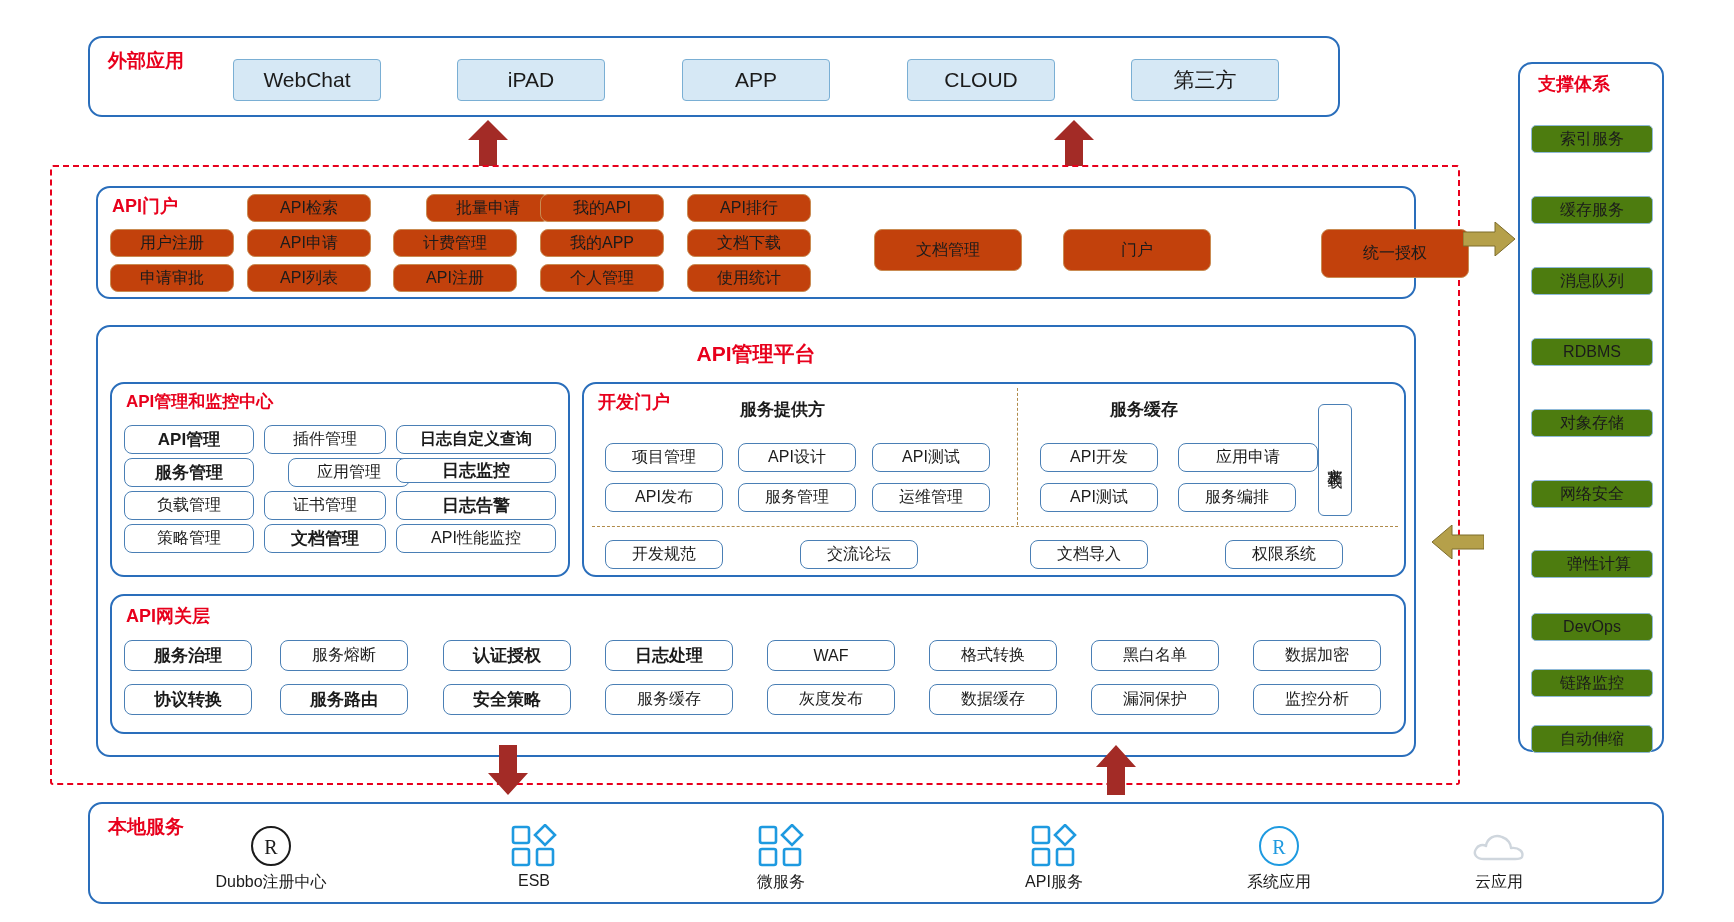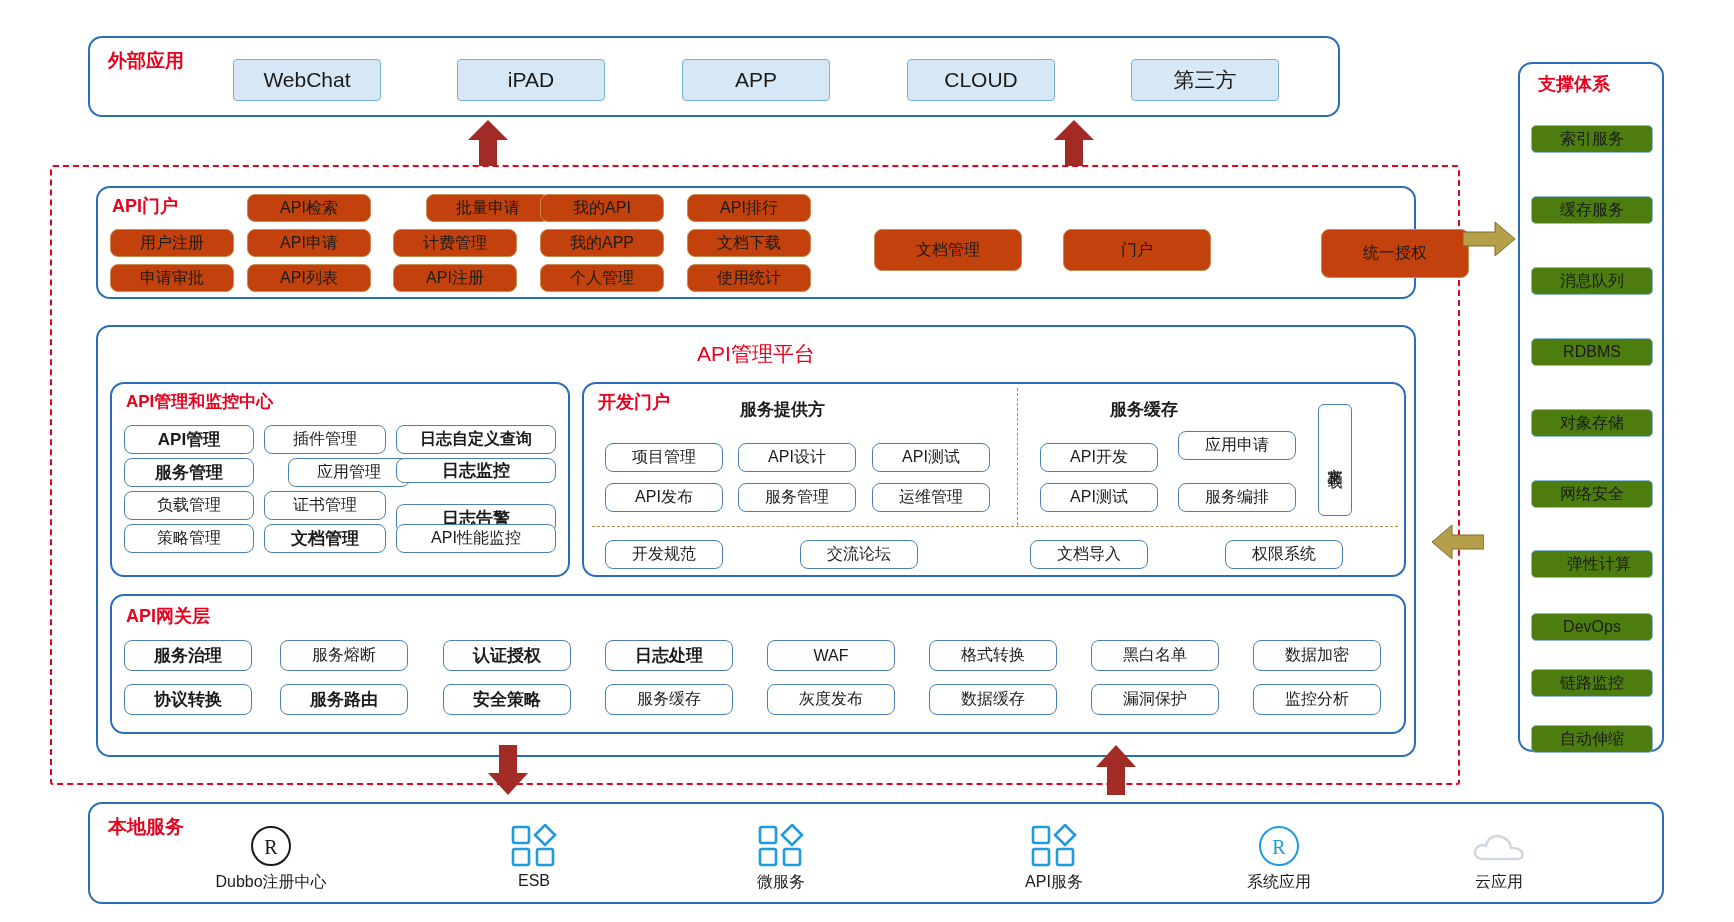--- a/index.html
+++ b/index.html
@@ -31,21 +31,21 @@
   .panel-title {
     position: absolute;
     color: #e8001c;
     font-weight: bold;
     font-size: 19px;
     white-space: nowrap;
   }
   .center-title {
     position: absolute;
     color: #e8001c;
-    font-weight: normal;
+    font-weight: bold;
     font-size: 21px;
     white-space: nowrap;
     text-align: center;
   }
   .chip {
     position: absolute;
     box-sizing: border-box;
     border: 1px solid #3b6fa8;
     border-radius: 7px;
     display: flex;
@@ -189,21 +189,21 @@
   <div class="chip plain bold" style="left:124px; top:425px; width:130px; height:29px; font-size:17px;">API管理</div>
   <div class="chip plain" style="left:264px; top:425px; width:122px; height:29px;">插件管理</div>
   <div class="chip plain bold" style="left:396px; top:425px; width:160px; height:29px; font-size:16px;">日志自定义查询</div>
 
   <div class="chip plain bold" style="left:124px; top:458px; width:130px; height:29px; font-size:17px;">服务管理</div>
   <div class="chip plain" style="left:264px; top:458px; width:122px; height:29px;margin-left:24px;">应用管理</div>
   <div class="chip plain bold" style="left:396px; top:458px; width:160px; height:25px; font-size:17px;">日志监控</div>
 
   <div class="chip plain" style="left:124px; top:491px; width:130px; height:29px;">负载管理</div>
   <div class="chip plain" style="left:264px; top:491px; width:122px; height:29px;">证书管理</div>
-  <div class="chip plain bold" style="left:396px; top:504px; width:160px; height:29px; font-size:17px;">日志告警</div>
+  <div class="chip plain bold" style="left:396px; top:491px; width:160px; height:29px; font-size:17px;">日志告警</div>
 
   <div class="chip plain" style="left:124px; top:524px; width:130px; height:29px;">策略管理</div>
   <div class="chip plain bold" style="left:264px; top:524px; width:122px; height:29px; font-size:17px;">文档管理</div>
   <div class="chip plain" style="left:396px; top:524px; width:160px; height:29px;">API性能监控</div>
 
   <div class="panel" style="left:582px; top:382px; width:824px; height:195px;"></div>
   <div class="panel-title" style="left:598px; top:390px; font-size:18px;">开发门户</div>
 
   <div class="sub-head" style="left:740px; top:398px;">服务提供方</div>
   <div class="sub-head" style="left:1110px; top:398px;">服务缓存</div>
@@ -213,21 +213,21 @@
 
   <div class="chip plain" style="left:605px; top:443px; width:118px; height:29px;">项目管理</div>
   <div class="chip plain" style="left:738px; top:443px; width:118px; height:29px;">API设计</div>
   <div class="chip plain" style="left:872px; top:443px; width:118px; height:29px;">API测试</div>
 
   <div class="chip plain" style="left:605px; top:483px; width:118px; height:29px;">API发布</div>
   <div class="chip plain" style="left:738px; top:483px; width:118px; height:29px;">服务管理</div>
   <div class="chip plain" style="left:872px; top:483px; width:118px; height:29px;">运维管理</div>
 
   <div class="chip plain" style="left:1040px; top:443px; width:118px; height:29px;">API开发</div>
-  <div class="chip plain" style="left:1178px; top:431px; width:118px; height:29px;">应用申请</div>
+  <div class="chip plain" style="left:1178px; top:443px; width:140px; height:29px;">应用申请</div>
   <div class="chip plain" style="left:1040px; top:483px; width:118px; height:29px;">API测试</div>
   <div class="chip plain" style="left:1178px; top:483px; width:118px; height:29px;">服务编排</div>
 
   <div class="vchip" style="left:1318px; top:404px; width:34px; height:112px; writing-mode:vertical-rl; text-orientation:upright; letter-spacing:2px;">文档下载</div>
 
   <div class="chip plain" style="left:605px; top:540px; width:118px; height:29px;">开发规范</div>
   <div class="chip plain" style="left:800px; top:540px; width:118px; height:29px;">交流论坛</div>
   <div class="chip plain" style="left:1030px; top:540px; width:118px; height:29px;">文档导入</div>
   <div class="chip plain" style="left:1225px; top:540px; width:118px; height:29px;">权限系统</div>
 

